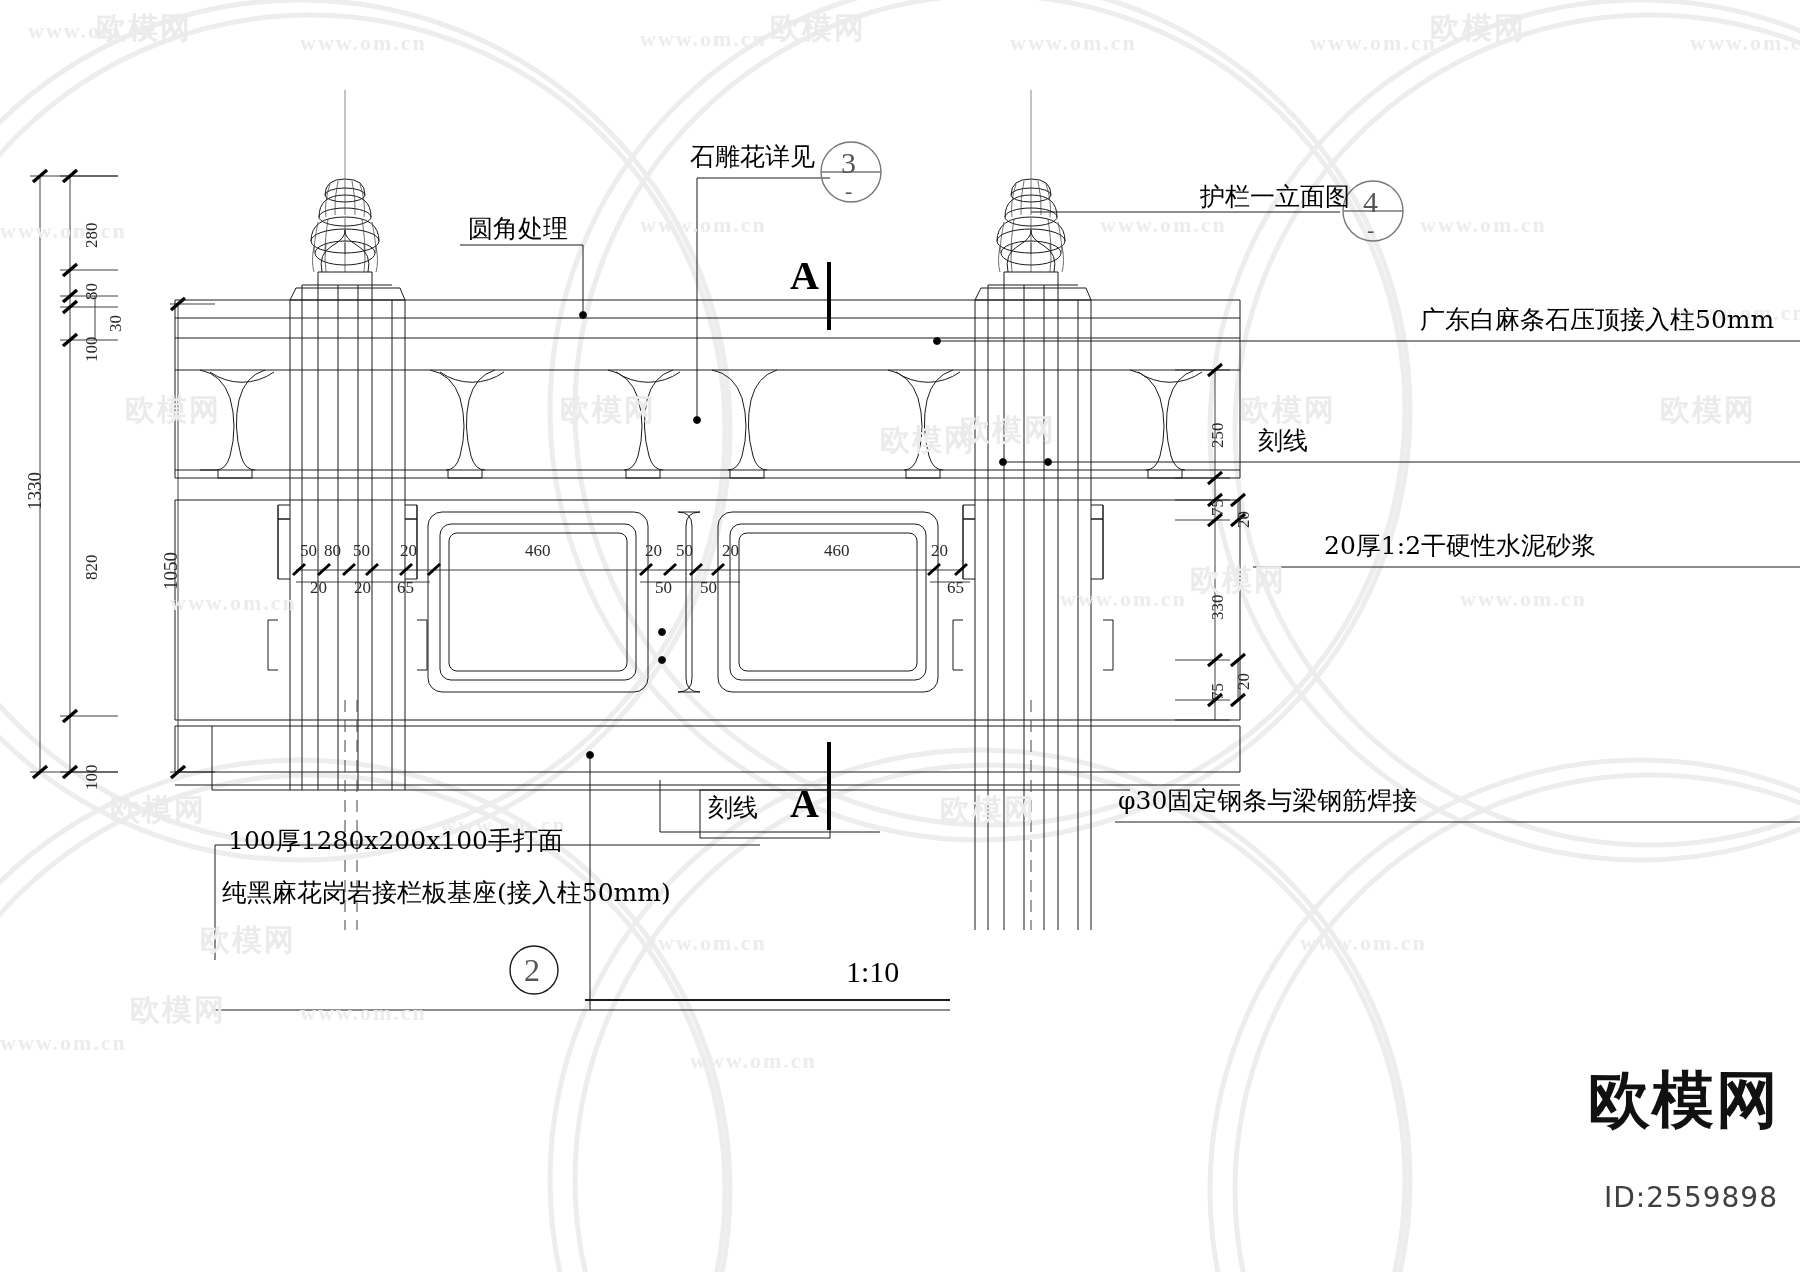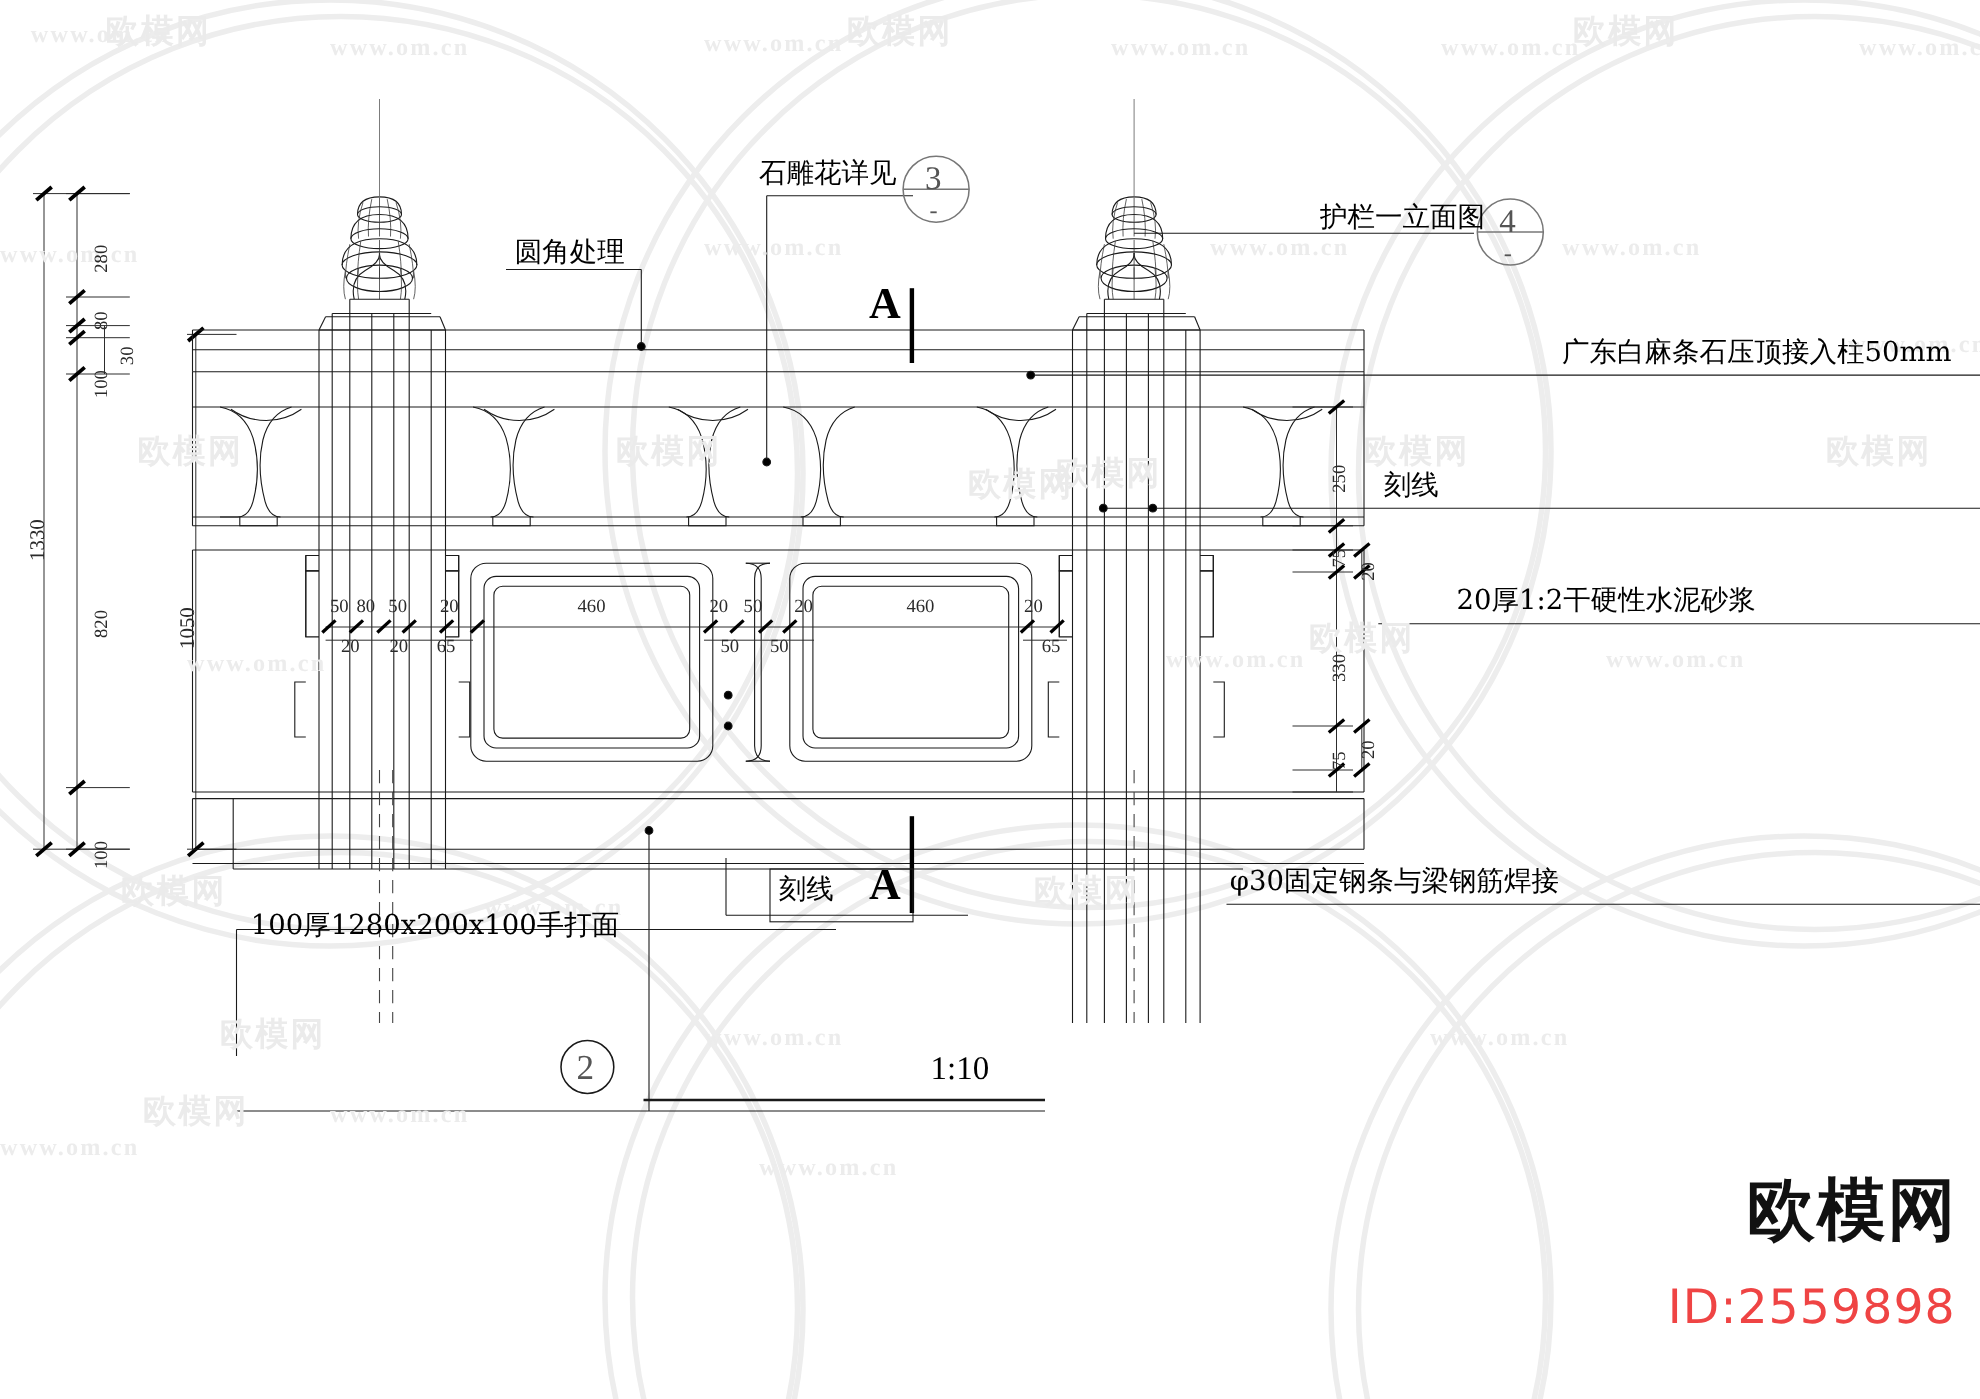--- a/index.html
+++ b/index.html
@@ -15,22 +15,22 @@
   .lbl-cn{font-family:"DejaVu Serif",serif;font-size:25px;}
   .dim{position:absolute;white-space:nowrap;font-size:17px;color:#2a2a2a;
        font-family:"Liberation Serif",serif;}
   .dim-v{transform-origin:0 0;transform:rotate(-90deg);}
   .bigA{position:absolute;font-size:40px;font-weight:bold;
         font-family:"Liberation Serif",serif;}
   .title{position:absolute;font-size:40px;font-family:"DejaVu Serif",serif;}
   .scale{position:absolute;font-size:30px;font-family:"Liberation Serif",serif;}
   .logo{position:absolute;right:20px;bottom:130px;font-size:62px;font-weight:bold;
         font-family:"DejaVu Sans",sans-serif;color:#111;letter-spacing:2px;}
-  .logoid{position:absolute;right:22px;bottom:58px;font-size:43px;
-        font-family:"DejaVu Sans",sans-serif;color:#ef4444;letter-spacing:1px;}
+  .logoid{position:absolute;right:22px;bottom:58px;font-size:28px;
+        font-family:"DejaVu Sans",sans-serif;color:#404040;letter-spacing:1px;}
   .circnum{position:absolute;font-size:30px;font-family:"Liberation Serif",serif;color:#555;}
 </style>
 </head>
 <body>
 
 <div class="stage">
 
   <svg width="1800" height="1272">
     <g stroke="#ededed" stroke-width="5" fill="none">
       <circle cx="300" cy="430" r="430"></circle>
@@ -469,20 +469,21 @@
   <div class="lbl lbl-cn" style="left:1200px;top:184px;">护栏一立面图</div>
   <div class="circnum" style="left:1363px;top:185px;">4</div>
   <div class="circnum" style="left:1367px;top:217px;font-size:22px;">-</div>
 
   <div class="lbl lbl-cn" style="left:1420px;top:307px;">广东白麻条石压顶接入柱50mm</div>
   <div class="lbl lbl-cn" style="left:1258px;top:428px;">刻线</div>
   <div class="lbl lbl-cn" style="left:1324px;top:533px;">20厚1:2干硬性水泥砂浆</div>
   <div class="lbl lbl-cn" style="left:1118px;top:788px;">φ30固定钢条与梁钢筋焊接</div>
 
   <div class="lbl lbl-cn" style="left:228px;top:828px;">100厚1280x200x100手打面</div>
+  <div class="lbl lbl-cn" style="left:222px;top:880px;">纯黑麻花岗岩接栏板基座(接入柱50mm)</div>
   <div class="lbl lbl-cn" style="left:708px;top:795px;">刻线</div>
 
   <div class="bigA" style="left:790px;top:252px;">A</div>
   <div class="bigA" style="left:790px;top:780px;">A</div>
 
   <div class="circnum" style="left:524px;top:952px;font-size:32px;">2</div>
   <div class="scale" style="left:846px;top:955px;">1:10</div>
 
   <div class="logo">欧模网</div>
   <div class="logoid">ID:2559898</div>

